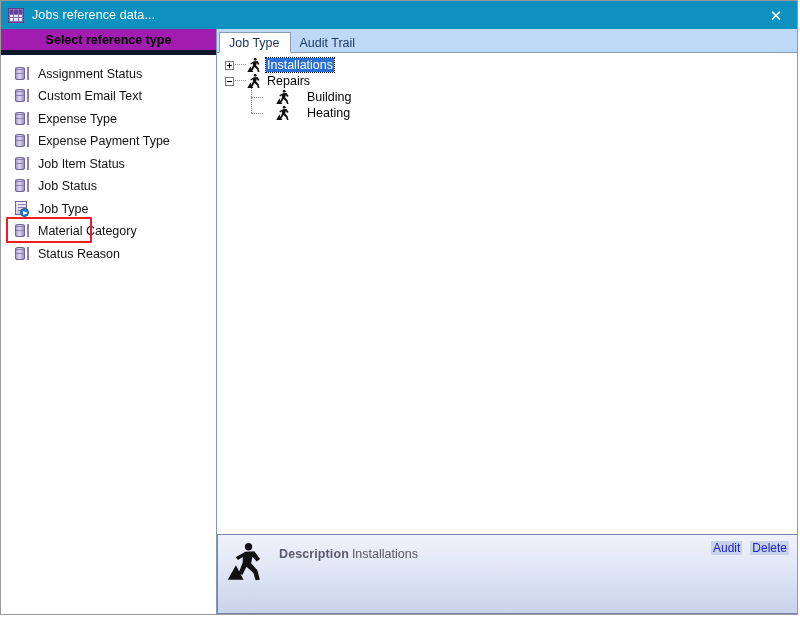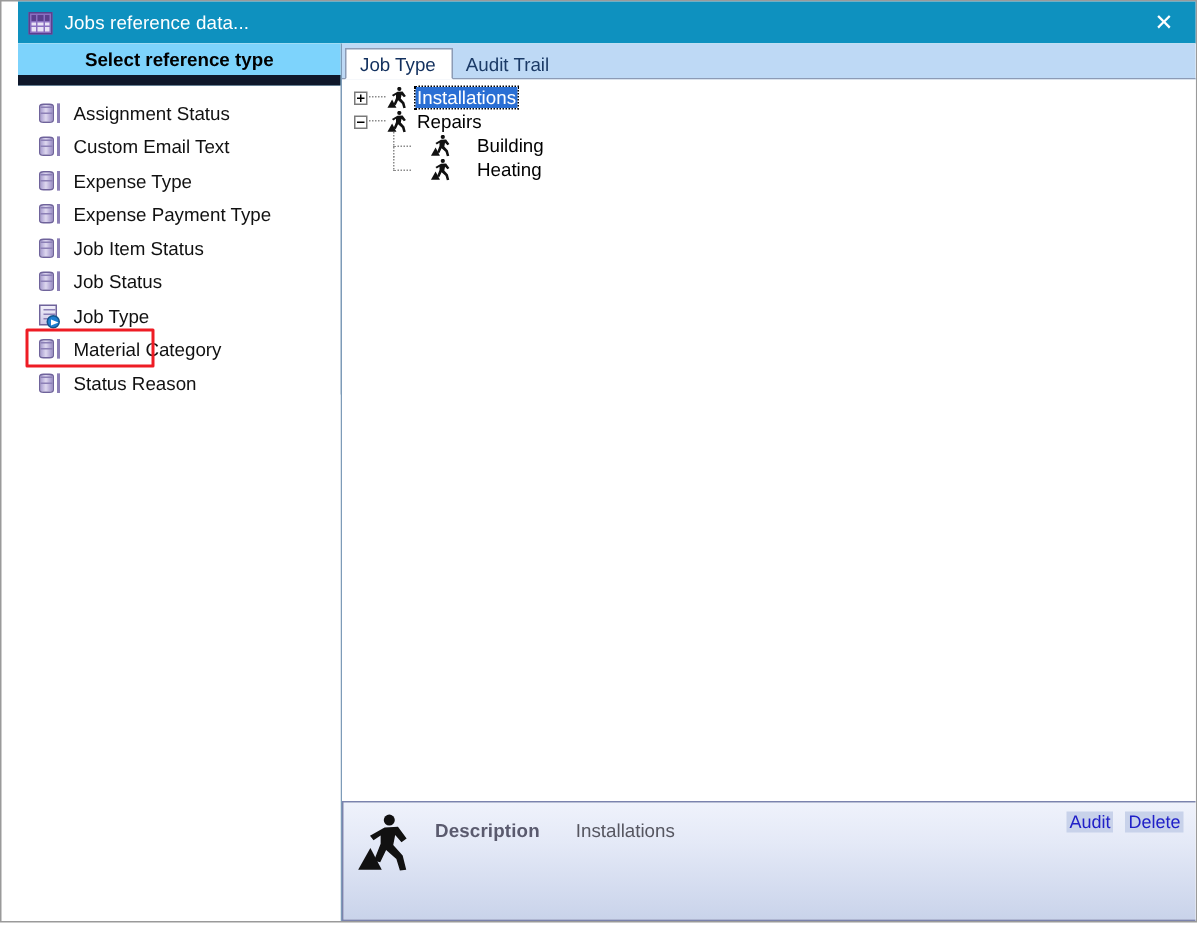--- a/index.html
+++ b/index.html
@@ -18,21 +18,20 @@
 
   .window {
     position: relative;
     width: 798px;
     height: 615px;
     border: 1px solid #9a9a9a;
     box-sizing: border-box;
     background: #ffffff;
     display: flex;
     flex-direction: column;
-    padding-left: 11px;
   }
 
   
   .titlebar {
     height: 28px;
     min-height: 28px;
     background: #0e91bf;
     display: flex;
     align-items: center;
     padding: 0 0 0 7px;
@@ -98,22 +97,22 @@
     background: #ffffff;
     display: flex;
     flex-direction: column;
     border-right: 1px solid #7d9bb8;
     box-sizing: border-box;
     position: relative;
   }
   .sidebar-header {
     height: 21px;
     min-height: 21px;
-    background: #7dd3fc;
-    border-bottom: 7px solid #0f172a;
+    background: #a21caf;
+    border-bottom: 5px solid #0f172a;
     display: flex;
     align-items: center;
     justify-content: center;
     font-weight: bold;
     font-size: 12.5px;
     color: #000000;
   }
   .sidebar-list {
     padding-top: 3px;
     position: relative;
@@ -358,21 +357,21 @@
   }
   .desc-labels {
     display: flex;
     align-items: baseline;
     margin-top: 6px;
   }
   .desc-title {
     font-weight: bold;
     font-size: 12.5px;
     color: #5a5a6e;
-    margin-right: 24px;
+    margin-right: 3px;
     letter-spacing: 0.1px;
   }
   .desc-value {
     font-size: 12.5px;
     color: #565660;
   }
   .desc-actions {
     position: absolute;
     right: 8px;
     top: 6px;

